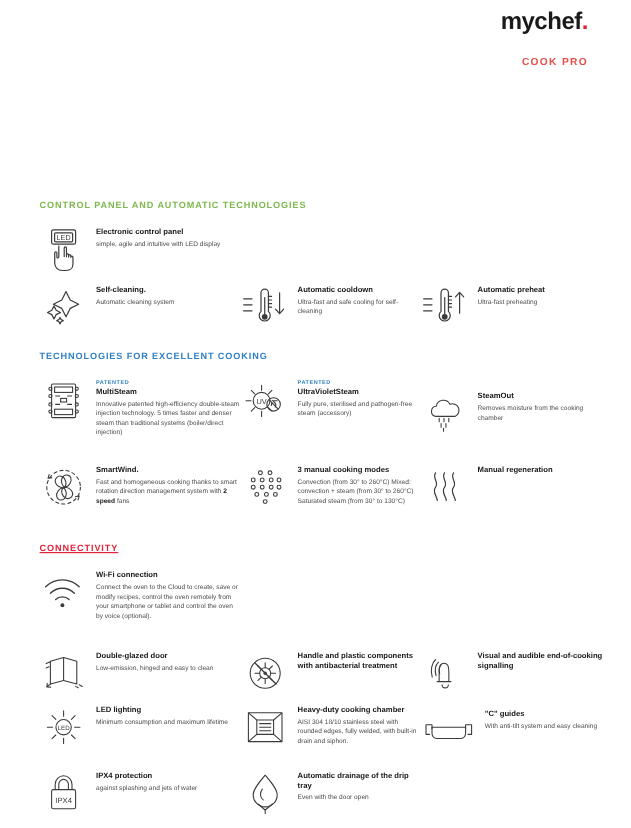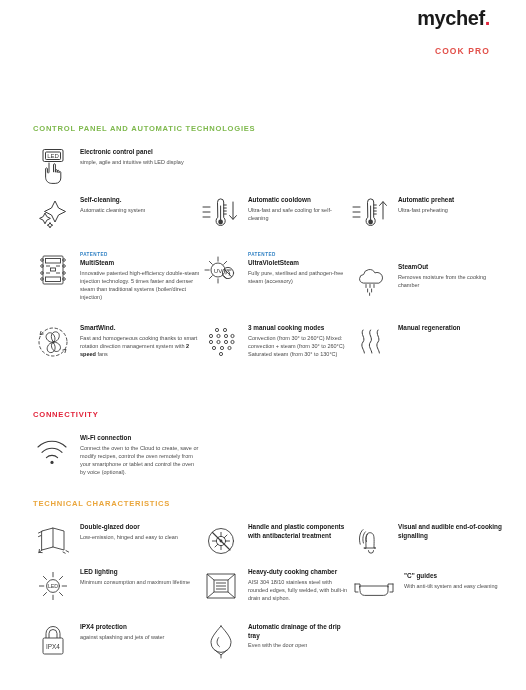--- a/index.html
+++ b/index.html
@@ -32,30 +32,30 @@
   .brand-sub {
     margin-top: 18px;
     font-size: 8.5px;
     font-weight: 700;
     letter-spacing: 1.1px;
     color: #e2504a;
   }
 
   
   .page { position: absolute; left: 0; top: 0; width: 526px; }
-  .section { position: absolute; left: 33px; width: 472px; }
+  .section { position: absolute; left: 33px; width: 472px; margin-top: 42px; }
   .sec-title {
     font-size: 7.6px;
     font-weight: 700;
     letter-spacing: 0.75px;
     margin-bottom: 13px;
   }
   .sec-green  .sec-title { color: #7fb94e; }
   .sec-blue   .sec-title { color: #3081c4; }
-  .sec-red    .sec-title { color: #e2243b; }
+  .sec-red    .sec-title { color: #e2243b; text-decoration: underline; }
   .sec-orange .sec-title { color: #eaa63c; }
 
   .rows { position: relative; }
   .row { display: flex; }
 
   .feat {
     display: flex;
     align-items: flex-start;
   }
   .feat .ic {
@@ -175,20 +175,21 @@
           <p class="ft-title">Automatic preheat</p>
           <p class="ft-desc">Ultra-fast preheating</p>
         </span>
       </div>
     </div>
 
   </div>
 </div>
 
 <div class="section sec-blue" style="top:250px;">
+  <div class="sec-title">TECHNOLOGIES FOR EXCELLENT COOKING</div>
 
   <div class="rows">
 
     <div class="row" style="height:62px;">
       <div class="feat c1">
         <span class="ic">
           <svg width="32" height="34" viewBox="0 0 32 34" fill="none" stroke="#3b3b3b" stroke-width="0.9">
             <rect x="6" y="3" width="20" height="28" rx="1"></rect>
             <rect x="8.5" y="5.5" width="15" height="4.5"></rect>
             <rect x="8.5" y="24" width="15" height="4.5"></rect>
@@ -324,21 +325,20 @@
         <span class="txt">
           <p class="ft-title">Wi-Fi connection</p>
           <p class="ft-desc">Connect the oven to the Cloud to create, save or modify recipes, control the oven remotely from your smartphone or tablet and control the oven by voice (optional).</p>
         </span>
       </div>
     </div>
   </div>
 </div>
 
 <div class="section sec-orange" style="top:499px;">
-  <div class="sec-title">TECHNICAL CHARACTERISTICS</div>
 
   <div class="rows">
 
     <div class="row" style="height:45px;">
       <div class="feat c1">
         <span class="ic">
           <svg width="34" height="30" viewBox="0 0 34 30" fill="none" stroke="#3b3b3b" stroke-width="0.9" stroke-linejoin="round" stroke-linecap="round">
             <path d="M6 5 l11 -3 v19 l-11 3 Z"></path>
             <path d="M17 2 l11 3 v19 l-11 -3"></path>
             <path d="M2.5 7 l3.4 -1.6 M2.5 10.6 l2.4 -1"></path>

